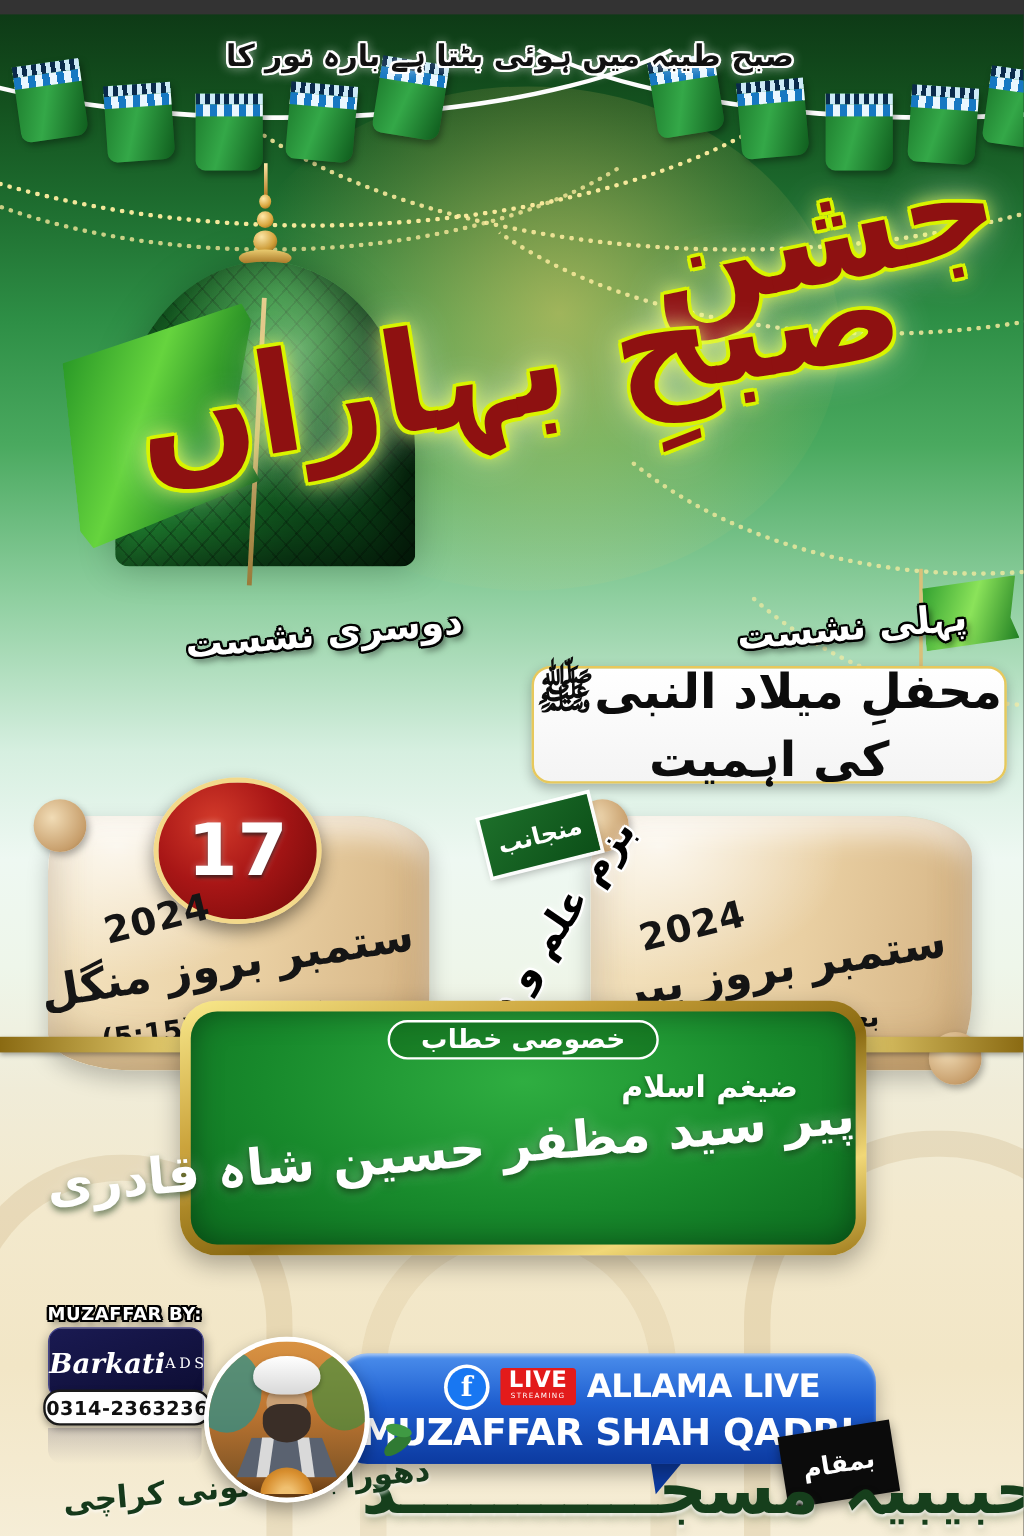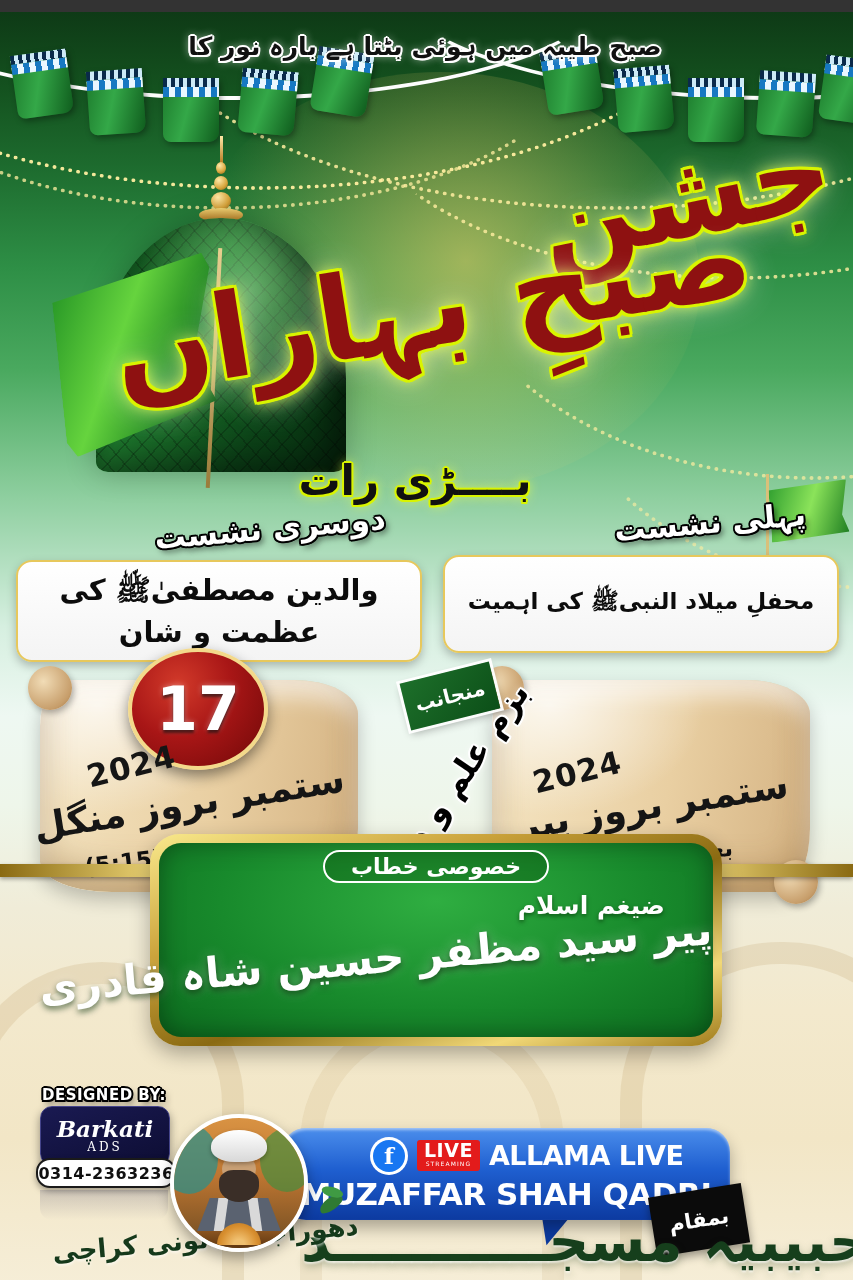--- a/index.html
+++ b/index.html
@@ -81,21 +81,21 @@
   .title-w2{left:110px;top:225px;font-size:116px;font-weight:bold;transform:rotate(-9deg);white-space:nowrap;direction:rtl;}
   .subtitle{left:235px;top:444px;width:360px;text-align:center;font-size:42px;font-weight:bold;direction:rtl;}
 
   
   .sess-head{color:#fff;font-weight:bold;font-size:31px;direction:rtl;white-space:nowrap;}
   .sh1{left:585px;top:492px;width:250px;text-align:center;transform:rotate(-5deg);}
   .sh2{left:140px;top:498px;width:260px;text-align:center;transform:rotate(-5deg);}
   .sess-box{background:linear-gradient(180deg,#ffffff,#f4f4f4);border:2px solid #e7c85c;border-radius:16px;
     box-shadow:0 4px 10px rgba(0,0,0,.25);display:flex;align-items:center;justify-content:center;
     color:#0c0c0c;font-weight:bold;direction:rtl;text-align:center;}
-  .sb1{left:443px;top:543px;width:392px;height:94px;font-size:23px;}
+  .sb1{left:443px;top:543px;width:392px;height:94px;font-size:40px;}
   .sb2{left:16px;top:548px;width:402px;height:98px;font-size:29px;}
 
   
   .scroll{background:
       radial-gradient(ellipse at 18% 12%, rgba(255,255,255,.75), transparent 42%),
       linear-gradient(100deg,#f5e6c4 0%,#e9cfa2 55%,#d3b181 100%);
     border-radius:26px 64px 30px 72px / 46px 34px 64px 30px;
     box-shadow:inset 0 -20px 34px rgba(120,80,30,.38), inset 0 16px 22px rgba(255,255,255,.65), 0 8px 18px rgba(0,0,0,.22);}
   .scroll::before,.scroll::after{content:"";position:absolute;width:44px;height:44px;border-radius:50%;
     background:radial-gradient(circle at 35% 35%, #f1dcb6, #c79e6b 70%, #9c7443);box-shadow:2px 3px 6px rgba(0,0,0,.3);}
@@ -140,21 +140,21 @@
     color:#fff;font-weight:bold;font-size:22px;direction:rtl;background:rgba(0,55,0,.30);letter-spacing:2px;}
   .honorific{position:absolute;right:48px;top:48px;color:#fff;font-weight:bold;font-size:25px;direction:rtl;
     text-shadow:0 2px 4px rgba(0,40,0,.6);}
   .speaker{position:absolute;left:0;right:0;top:86px;text-align:center;color:#fff;font-weight:bold;font-size:42px;
     direction:rtl;white-space:nowrap;transform:rotate(-5deg);
     text-shadow:0 3px 6px rgba(0,40,0,.65),0 0 14px rgba(255,255,255,.35);}
 
   
   .des-label{left:34px;top:1074px;width:140px;text-align:center;color:#fff;font-weight:bold;font-size:15px;letter-spacing:.5px;}
   .des-box{left:40px;top:1094px;width:128px;height:58px;border-radius:12px;background:linear-gradient(160deg,#1a1a52,#0d0d33);
-    border:1px solid #44448a;box-shadow:0 4px 10px rgba(0,0,0,.4);display:flex;flex-direction:column;align-items:center;justify-content:center;}
+    border:1px solid #44448a;box-shadow:0 4px 10px rgba(0,0,0,.4);display:flex;align-items:center;justify-content:flex-start;}
   .des-name{font-family:"DejaVu Serif",serif;font-style:italic;font-weight:bold;color:#fff;font-size:23px;line-height:1;}
   .des-sub{font-family:"DejaVu Serif",serif;color:#fff;font-size:12px;letter-spacing:3px;line-height:1.2;}
   .des-phone{left:36px;top:1146px;width:136px;height:26px;border-radius:14px;background:#fff;border:2px solid #1a1a1a;
     display:flex;align-items:center;justify-content:center;font-size:16px;font-weight:bold;color:#101010;letter-spacing:.5px;
     box-shadow:0 3px 6px rgba(0,0,0,.35);}
   .des-refl{left:40px;top:1178px;width:128px;height:30px;opacity:.18;
     background:linear-gradient(180deg,#1a1a52,transparent);border-radius:0 0 12px 12px;}
 
   
   .livebar{left:282px;top:1116px;width:448px;height:92px;border-radius:24px;
@@ -242,30 +242,26 @@
   <div class="abs arch a1"></div>
   <div class="abs arch a2"></div>
   <div class="abs arch a3"></div>
 
   <div class="abs couplet ow">
     <div>صبح طیبہ میں ہوئی بٹتا ہے بارہ نور کا</div>
   </div>
 
   <div class="abs title-w1 glow">جشن</div>
   <div class="abs title-w2 glow">صبحِ بہاراں</div>
-  <div class="abs subtitle glow-black">بــــڑی رات</div>
 
   <div class="abs sess-head sh1 ob">پہلی نشست</div>
   <div class="abs sess-box sb1">
     <span>محفلِ میلاد النبیﷺ کی اہمیت</span>
   </div>
   <div class="abs sess-head sh2 ob">دوسری نشست</div>
-  <div class="abs sess-box sb2">
-    <span>والدین مصطفیٰﷺ کی عظمت و شان</span>
-  </div>
 
   <div class="abs scroll sc-r"></div>
   <div class="abs scroll sc-l"></div>
   <div class="abs day-badge db-l">
     <span class="day-num">17</span>
   </div>
   <div class="abs year yr-r">2024</div>
   <div class="abs sc-line ln-r">ستمبر بروز پیر</div>
   <div class="abs sc-time tm-r">بعد نماز عشاء</div>
   <div class="abs year yr-l">2024</div>
@@ -279,21 +275,21 @@
 
   <div class="abs divider"></div>
   <div class="abs banner">
     <div class="banner-in">
       <div class="speech-tag">خصوصی خطاب</div>
       <div class="honorific">ضیغم اسلام</div>
       <div class="speaker">پیر سید مظفر حسین شاہ قادری</div>
     </div>
   </div>
 
-  <div class="abs des-label ob">DESIGNED BY:</div>
+  <div class="abs des-label ob">MUZAFFAR BY:</div>
   <div class="abs des-box">
     <div class="des-name">Barkati</div>
     <div class="des-sub">ADS</div>
   </div>
   <div class="abs des-phone">0314-2363236</div>
   <div class="abs des-refl"></div>
 
   <div class="abs lb-pointer"></div>
   <div class="abs livebar">
     <div class="lb-row1">

